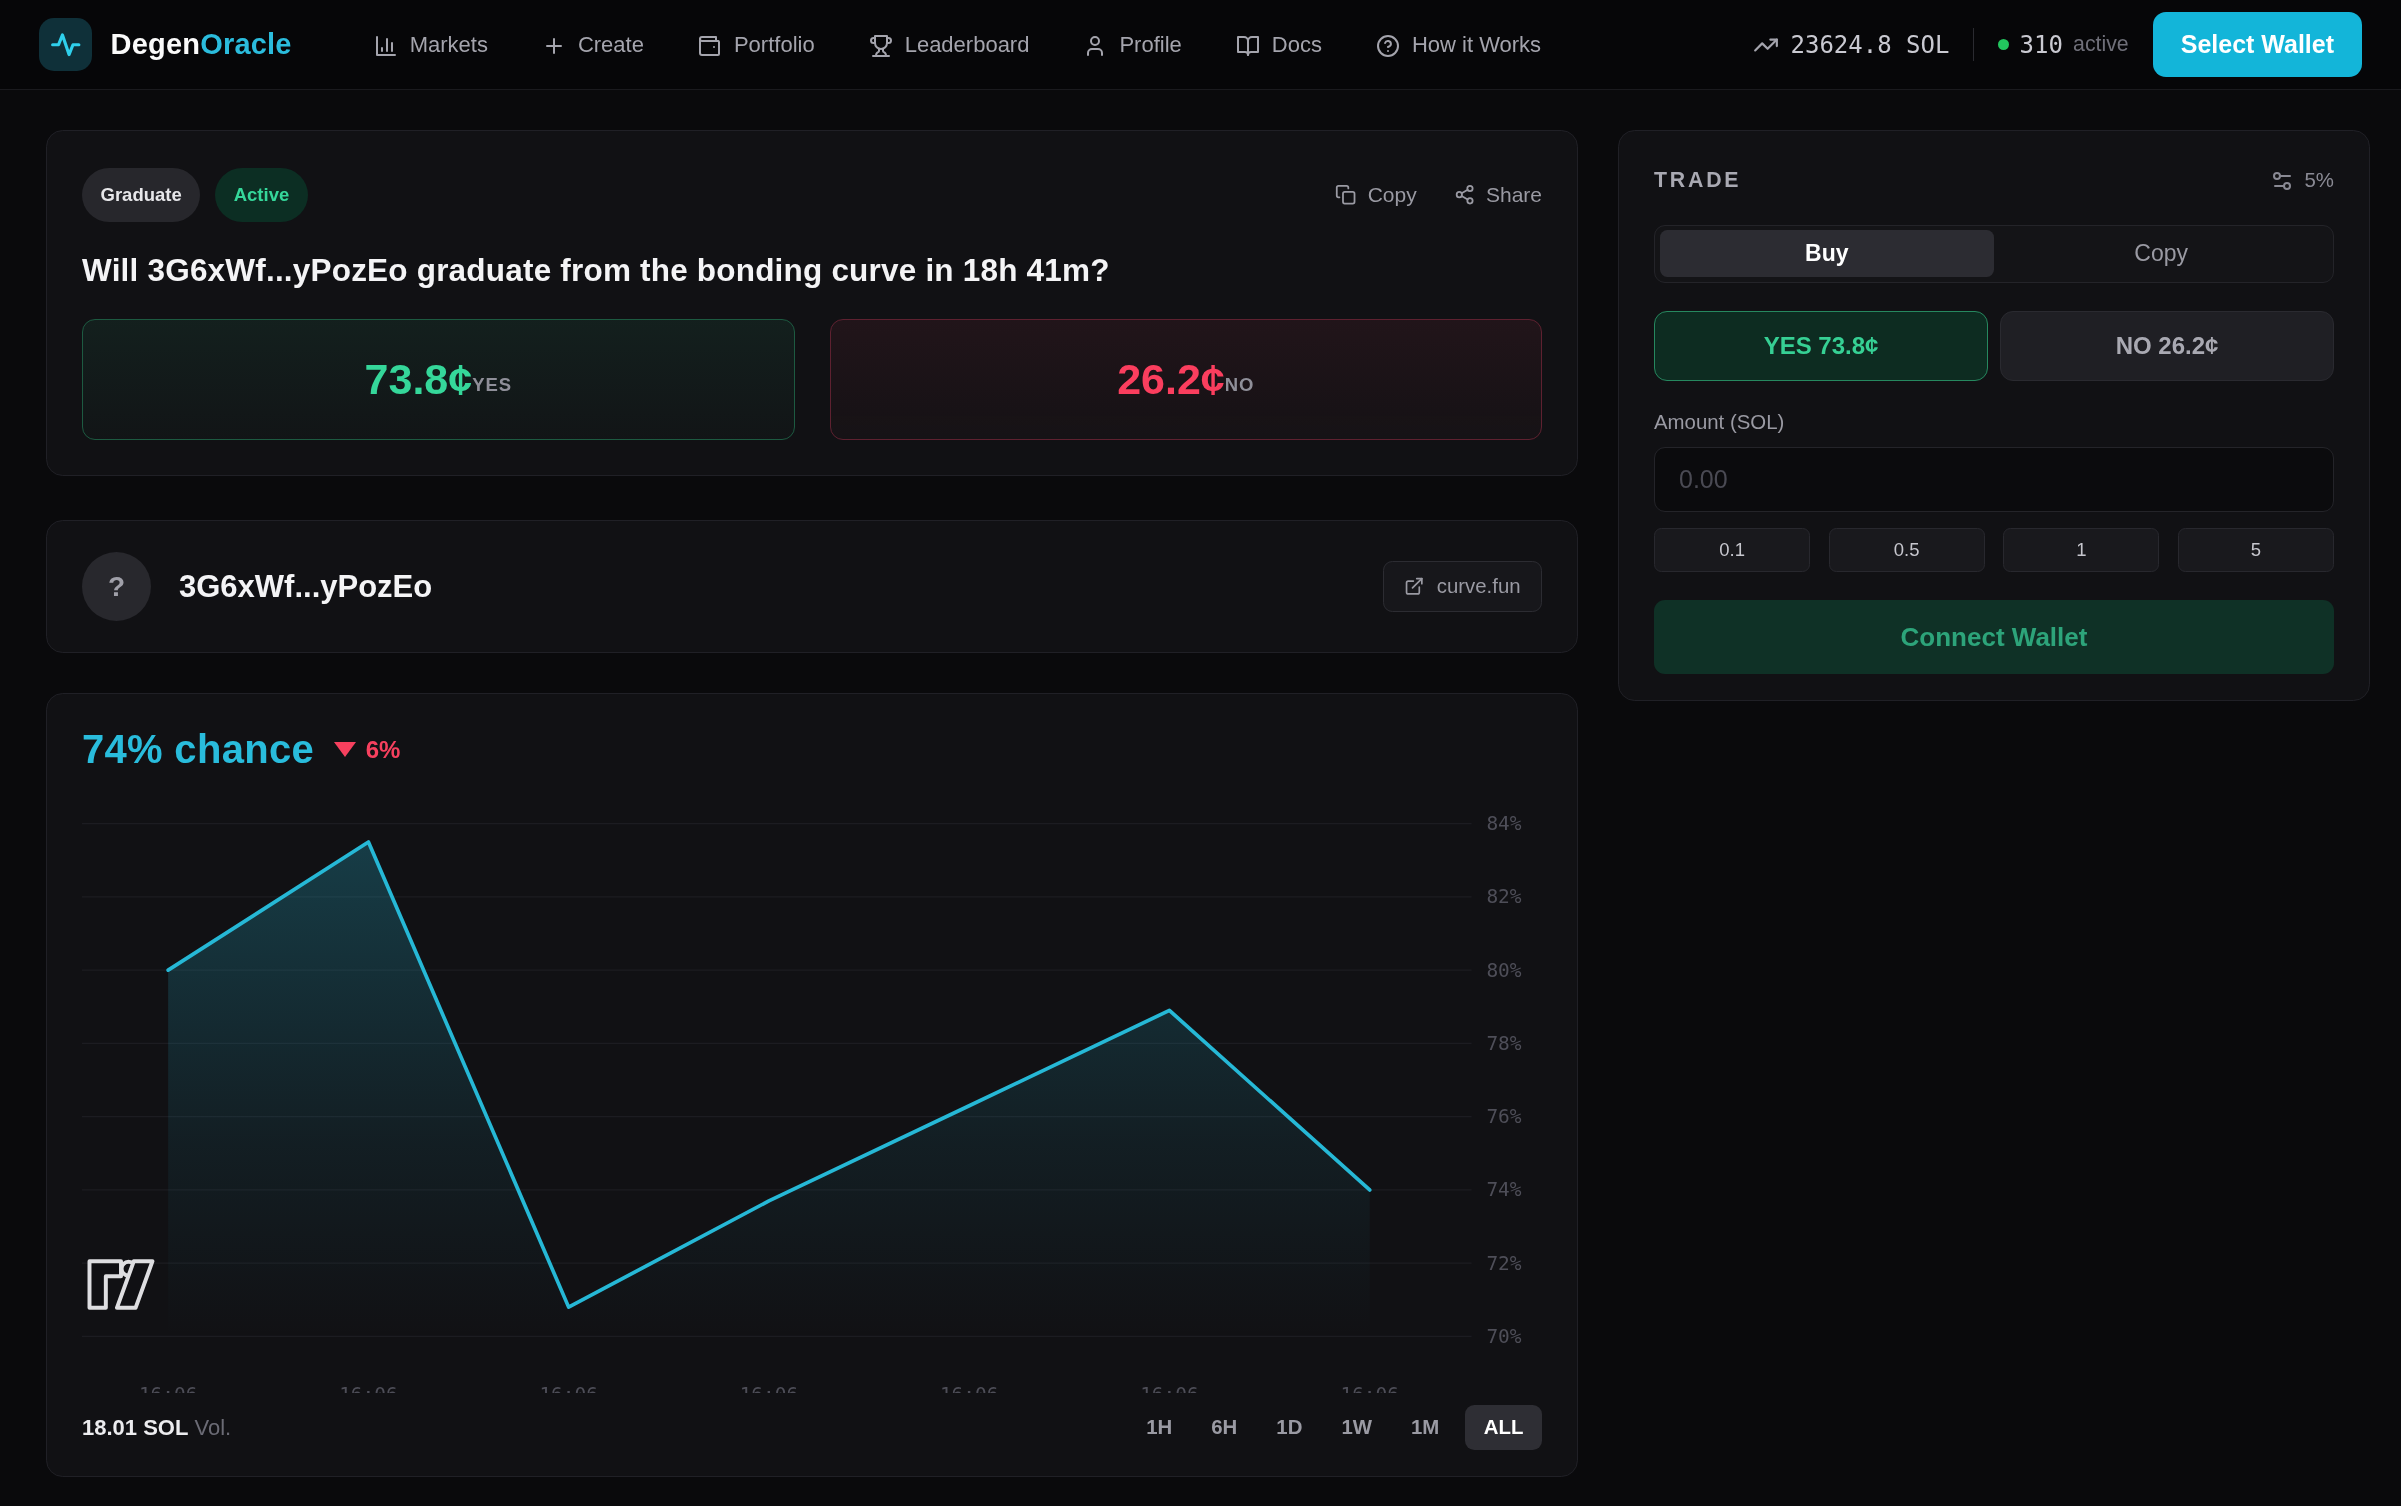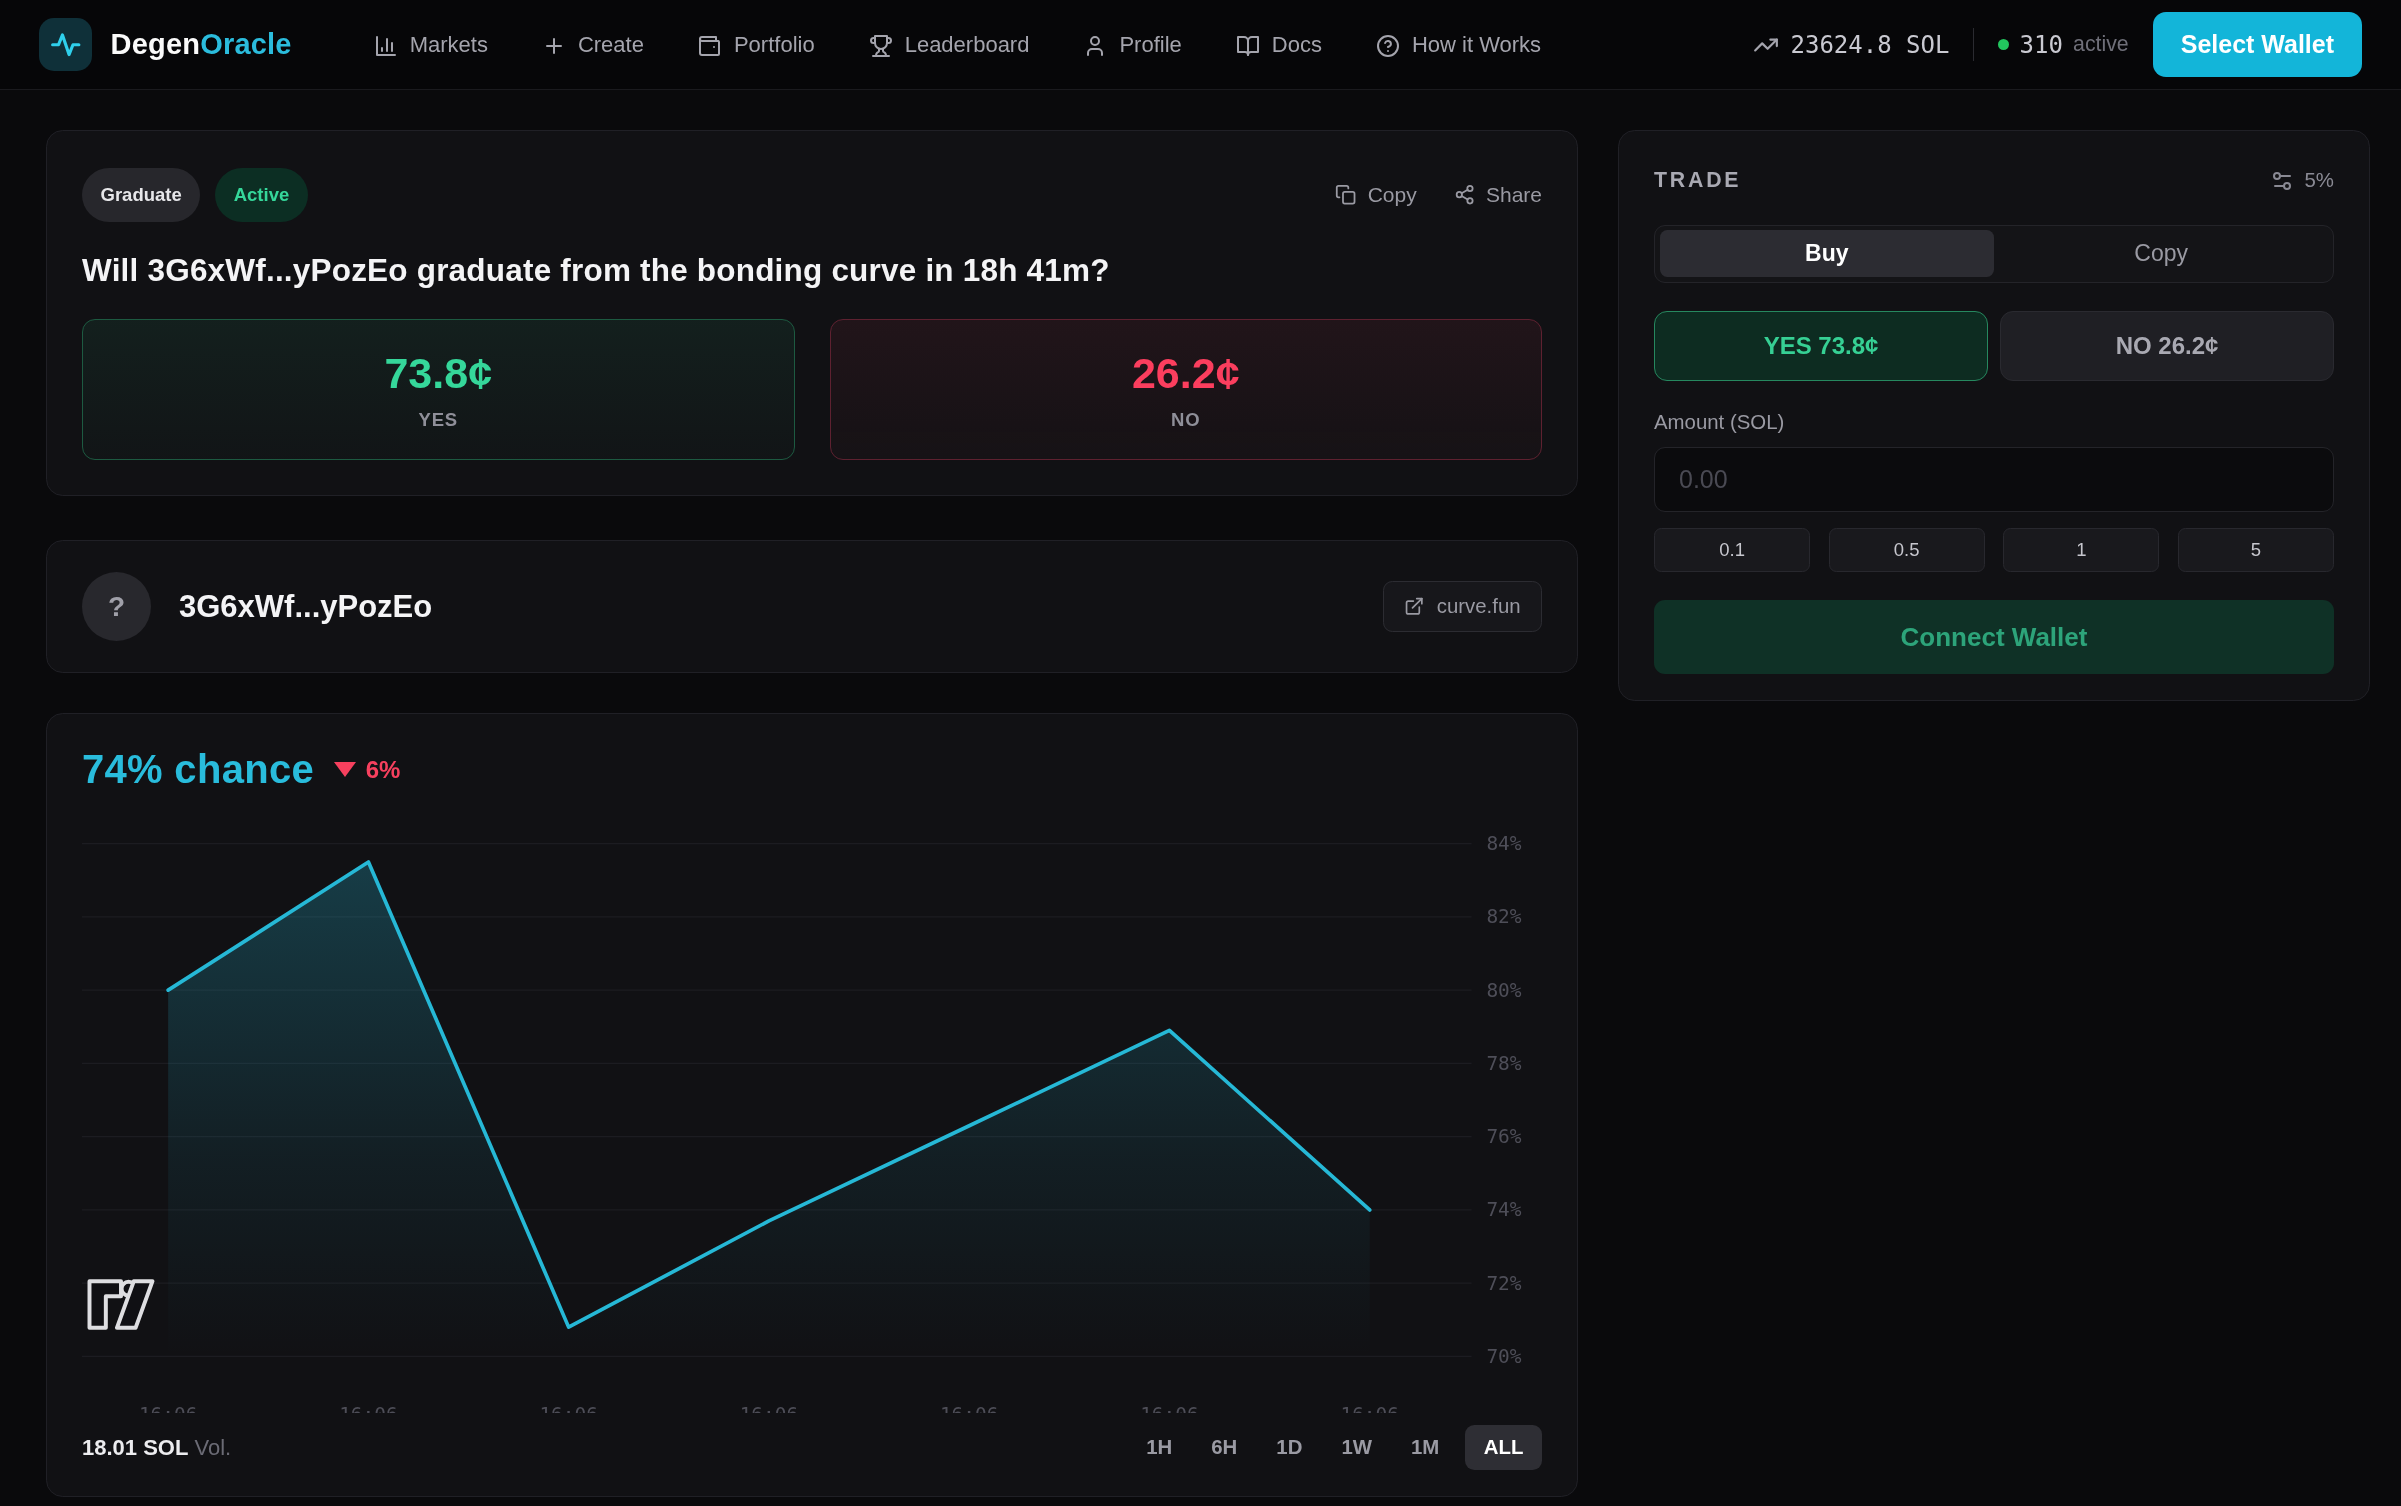--- a/index.html
+++ b/index.html
@@ -61,21 +61,21 @@
   }
   .badge.graduate { background:#27272c; color:#e7e7ea; }
   .badge.active { background:#0c2e23; color:#35d79a; }
   .market-actions { margin-left:auto; display:flex; gap:37px; }
   .ghost-btn {
     display:flex; align-items:center; gap:11px; background:none; border:none;
     color:#9a9aa3; font-size:21px; cursor:pointer; font-family:"Liberation Sans", sans-serif;
   }
   .question { margin-top:30px; font-size:31.5px; font-weight:700; color:#f4f4f6; letter-spacing:0.2px; }
   .price-grid { display:grid; grid-template-columns:1fr 1fr; gap:35px; margin-top:30px; }
-  .price-box { height:141px; border-radius:13px; display:flex; flex-direction:column; align-items:center; justify-content:center; }
+  .price-box { height:121px; border-radius:13px; display:flex; align-items:center; justify-content:center; }
   .price-box.yes { border:0.9px solid #1d5a41; background:linear-gradient(180deg, rgba(46,204,143,.08), rgba(46,204,143,.02)); }
   .price-box.no  { border:0.9px solid #5e2130; background:linear-gradient(180deg, rgba(244,63,94,.07), rgba(244,63,94,.02)); }
   .price-val { font-size:43px; font-weight:800; }
   .price-box.yes .price-val { color:#35d79a; }
   .price-box.no  .price-val { color:#fb3e5e; }
   .price-lab { margin-top:11px; font-size:18.5px; font-weight:600; color:#8f8f99; letter-spacing:0.9px; }
 
   
   .token-card { margin-top:44px; height:133px; display:flex; align-items:center; padding:0 35px; }
   .avatar {

